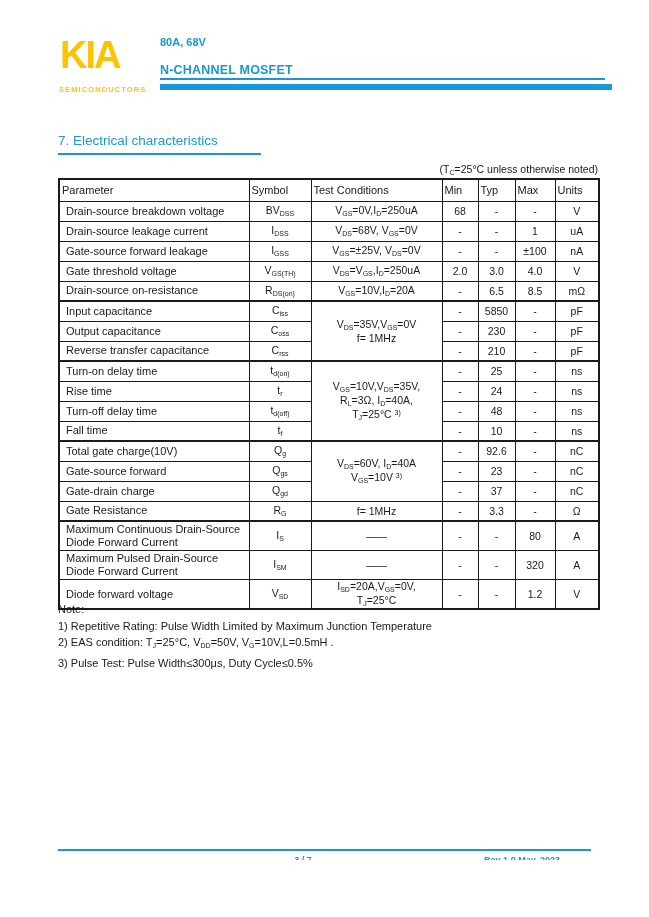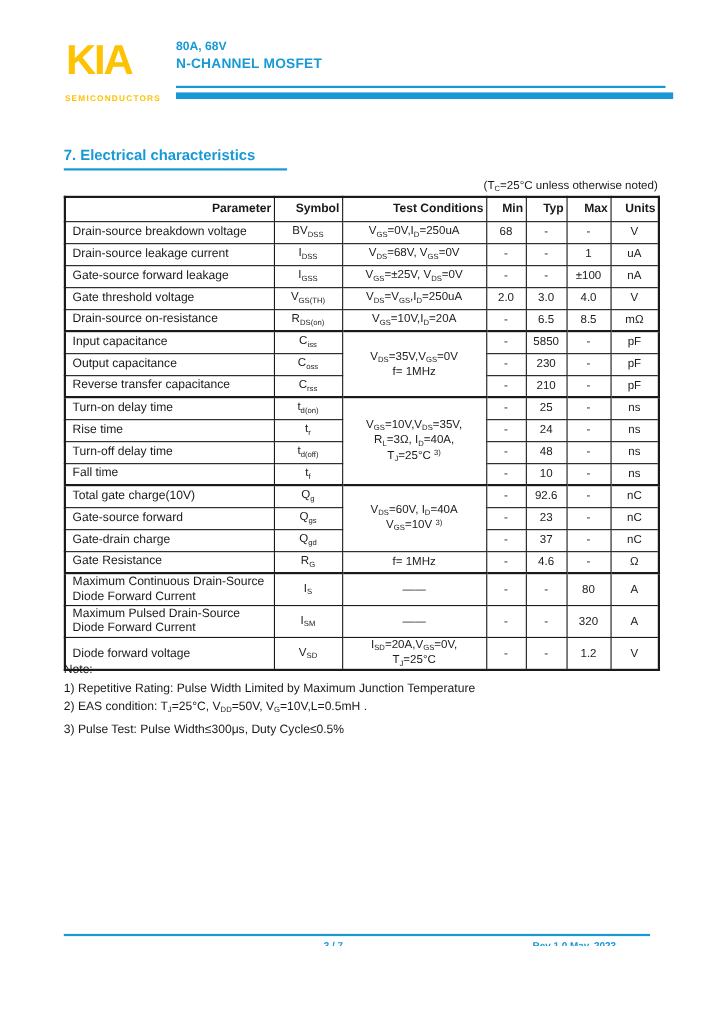--- a/index.html
+++ b/index.html
@@ -8,37 +8,37 @@
   body{ font-family:"Liberation Sans", sans-serif; color:var(--ink); background:#fff; }
   .page{ position:relative; width:649px; height:860px; background:#fff; overflow:hidden; }
 
   
   .logo{ position:absolute; left:60px; top:36px; font-size:38px; font-weight:bold;
          letter-spacing:-2px; line-height:1; color:var(--logo); }
   .logo-sub{ position:absolute; left:59px; top:85px; font-size:7.5px; font-weight:bold;
              letter-spacing:1.1px; color:var(--logo); }
   .subtitle{ position:absolute; left:160px; top:36px; color:var(--accent); font-weight:bold; }
   .subtitle .l1{ font-size:11px; }
-  .subtitle .l2{ font-size:12.5px; margin-top:3px; letter-spacing:.2px;text-align:center; }
+  .subtitle .l2{ font-size:12.5px; margin-top:15px; letter-spacing:.2px;text-align:center; }
   .part-number{ position:absolute; top:41px; right:59px; font-size:28px; line-height:1;
                 font-family:"DejaVu Sans", sans-serif; font-weight:normal; color:var(--accent); }
   .rule-thin{ position:absolute; left:160px; top:78px; width:445px; height:1.5px; background:var(--accent); }
   .rule-thick{ position:absolute; left:160px; top:84px; width:452px; height:6px; background:var(--accent); }
 
   
   .section-title{ position:absolute; left:58px; top:133px; width:203px; font-size:13.5px;
-                  font-weight:bold; color:var(--accent); padding-bottom:5px;
+                  font-weight:normal; color:var(--accent); padding-bottom:5px;
                   border-bottom:2px solid var(--accent); }
   .cond-note{ position:absolute; top:163px; right:51px; font-size:10.5px; color:var(--ink); }
 
   
   table.spec{ position:absolute; left:58px; top:178px; width:540px;
               border-collapse:collapse; table-layout:fixed; border:2px solid var(--ink); }
   .spec th,.spec td{ border:1px solid var(--ink); padding:0 2px; vertical-align:middle; line-height:1.18; }
-  .spec th{ height:22px; font-size:11px; font-weight:bold; text-align:right; }
+  .spec th{ height:22px; font-size:11px; font-weight:normal; text-align:left; }
   .spec td{ height:20px; font-size:10.5px; text-align:center; }
   .spec td.param{ text-align:left; padding:1px 4px 1px 6px; font-size:11px; }
   .spec tr.tall2 td{ height:27px; }
   .spec tr.tall3 td{ height:30px; }
   .spec tr.gs td{ border-top:2px solid var(--ink); }
   .spec sub, .notes sub, .cond-note sub{ font-size:7px; vertical-align:-2px; }
   .spec sup{ font-size:7px; vertical-align:3px; }
 
   
   .notes{ position:absolute; left:58px; top:601px; font-size:11px; line-height:16.5px; color:var(--ink); }
@@ -214,21 +214,21 @@
           <td class="num">-</td>
           <td class="num">37</td>
           <td class="num">-</td>
           <td class="unit">nC</td>
         </tr>
         <tr>
           <td class="param">Gate Resistance</td>
           <td class="sym">R<sub>G</sub></td>
           <td class="cond">f= 1MHz</td>
           <td class="num">-</td>
-          <td class="num">4.6</td>
+          <td class="num">3.3</td>
           <td class="num">-</td>
           <td class="unit">Ω</td>
         </tr>
         <tr class="gs tall2">
           <td class="param">Maximum Continuous Drain-Source<br>Diode Forward Current</td>
           <td class="sym">I<sub>S</sub></td>
           <td class="cond">——</td>
           <td class="num">-</td>
           <td class="num">-</td>
           <td class="num">80</td>

